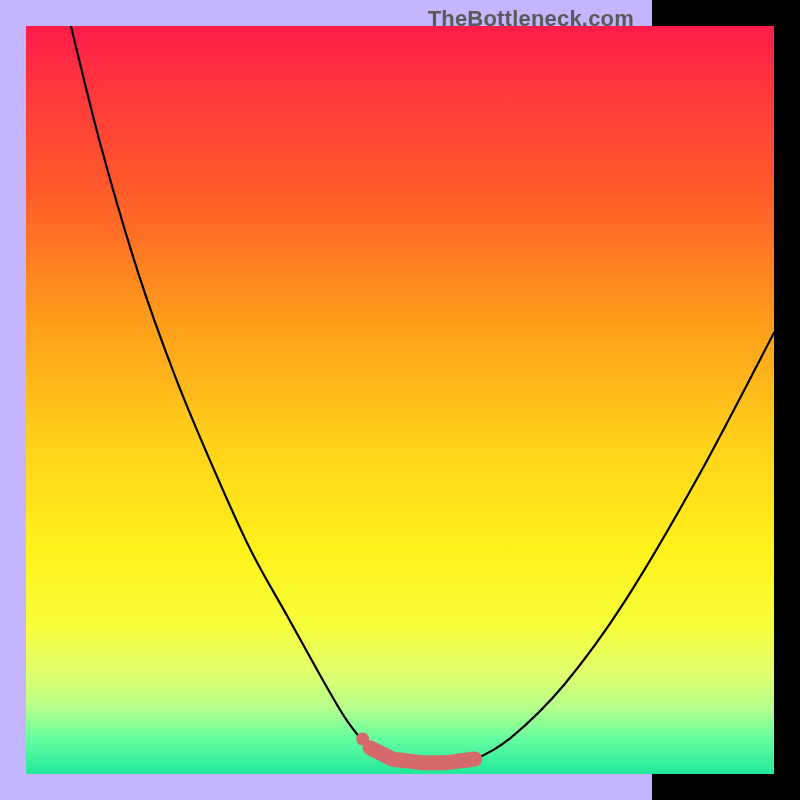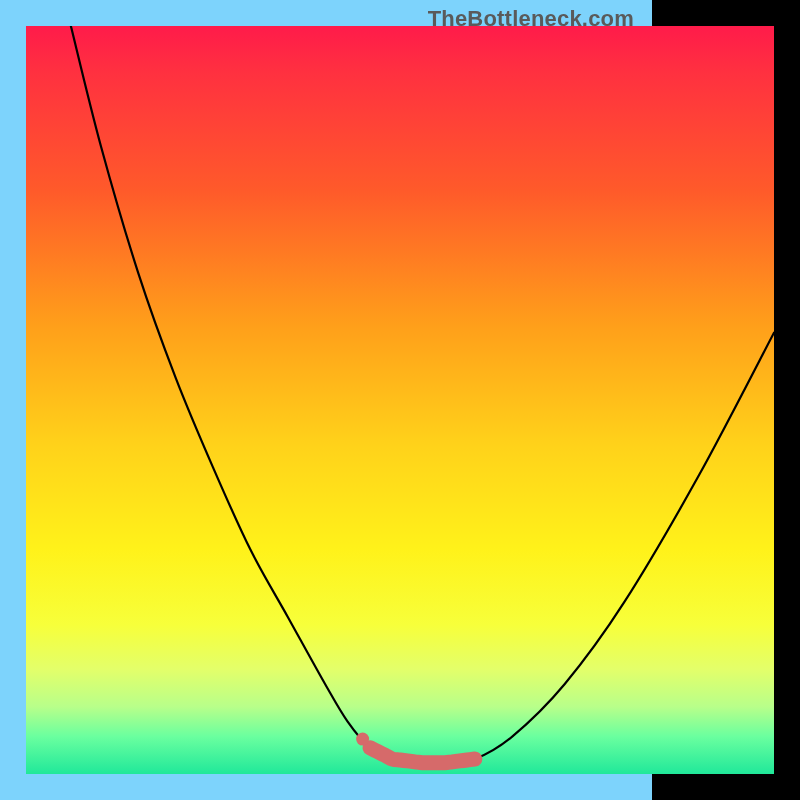--- a/index.html
+++ b/index.html
@@ -1,20 +1,20 @@
 <!DOCTYPE html>
 <html><head>
 <meta charset="utf-8">
 <style>
   * { margin: 0; padding: 0; box-sizing: border-box; }
   html, body { width: 800px; height: 800px; overflow: hidden; background: #000; }
   .frame {
     width: 652px;
     height: 800px;
-    background: #7dd3fc;
+    background: #c4b5fd;
     position: relative;
   }
   .plot-area {
     position: absolute;
     left: 26px;
     top: 26px;
     width: 748px;
     height: 748px;
     background: linear-gradient(to bottom,
       #ff1b4a 0%,

